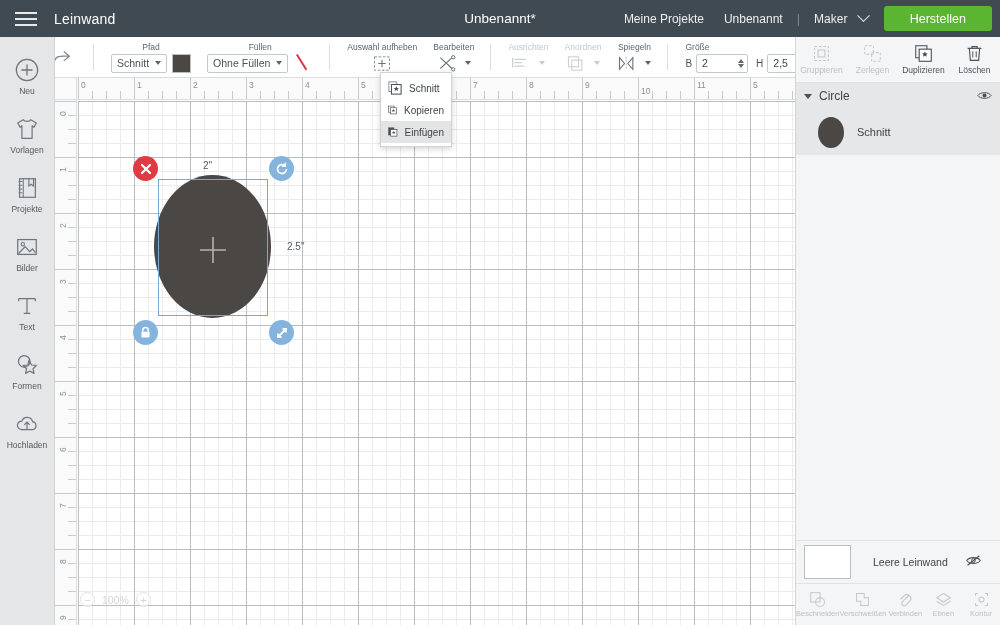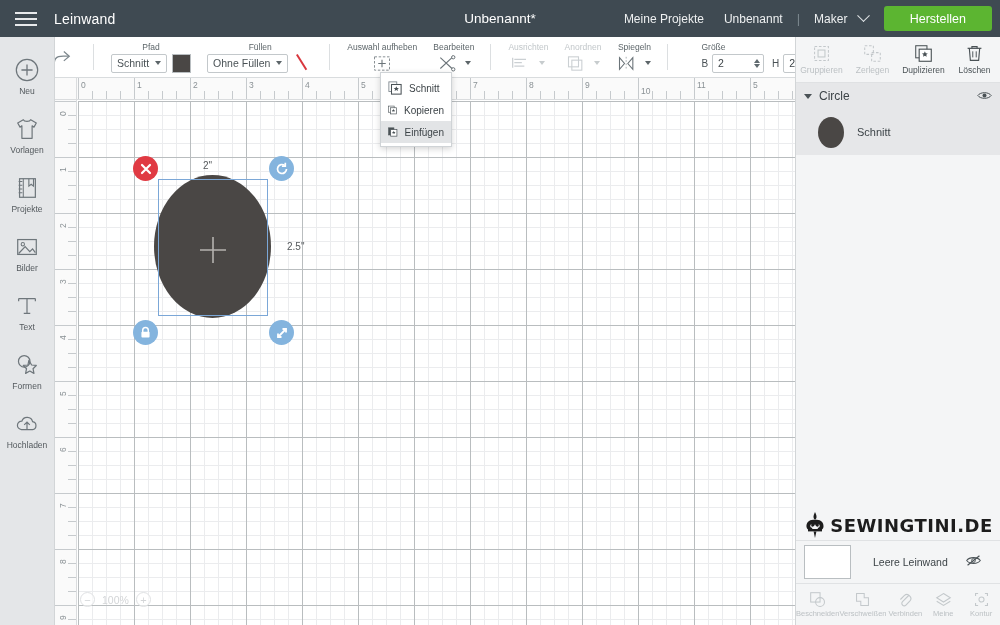--- a/index.html
+++ b/index.html
@@ -258,21 +258,21 @@
             <path d="M3 3 L9 10 L3 17 Z" fill="none" stroke="#6b7479" stroke-width="1.3"></path>
             <path d="M19 3 L13 10 L19 17 Z" fill="none" stroke="#6b7479" stroke-width="1.3"></path>
             <path d="M11 2 V18" stroke="#9aa2a7" stroke-width="1" stroke-dasharray="2 2"></path>
           </svg>
           <span class="mini-tri"></span>
         </div>
       </div>
     </div>
 
     <div class="tb-group bordered">
-      <div class="tb-item" style="align-items:flex-start;margin-left:16px;">
+      <div class="tb-item" style="align-items:flex-start;">
         <div class="tb-label">Größe</div>
         <div class="tb-row" style="gap:8px;">
           <div class="numfield">
             <span class="lbl">B</span>
             <div class="numbox">
               <input type="text" value="2" style="">
               <span class="spin">
                   <i class="up"></i>
                   <i class="dn"></i>
                 </span>
@@ -589,30 +589,20 @@
           <path d="M1 6 C4 1.5 14 1.5 17 6 C14 10.5 4 10.5 1 6 Z" fill="none" stroke="#4a5256" stroke-width="1.2"></path>
           <circle cx="9" cy="6" r="2.4" fill="#4a5256"></circle>
         </svg>
       </span>
     </div>
     <div class="layerchild">
       <span class="lc-dot"></span>
       <span class="lc-name">Schnitt</span>
     </div>
 
-    <div class="watermark">
-      <svg width="24" height="28" viewBox="0 0 24 28" style="margin-right:3px;">
-        <path d="M12 1 C10 5 10 7 12 9 C14 7 14 5 12 1 Z" fill="#1d1d1d"></path>
-        <path d="M12 9 C7 8 3 11 3.5 16 C4.5 20 8 20 9.5 17 C7 17 6.5 14 8.5 13 C7 16 11 17 12 13 Z" fill="#1d1d1d"></path>
-        <path d="M12 9 C17 8 21 11 20.5 16 C19.5 20 16 20 14.5 17 C17 17 17.5 14 15.5 13 C17 16 13 17 12 13 Z" fill="#1d1d1d"></path>
-        <rect x="5" y="18" width="14" height="2.4" fill="#1d1d1d"></rect>
-        <path d="M10.6 20.4 h2.8 l-1.4 6.6 z" fill="#1d1d1d"></path>
-      </svg>
-      <span style="font-size:18px; font-weight:bold; color:#1d1d1d; letter-spacing:.5px; font-family:'DejaVu Sans', sans-serif;">SEWINGTINI.DE</span>
-    </div>
 
     <div class="blankrow">
       <div class="blankthumb"></div>
       <div class="blanklabel">Leere Leinwand</div>
       <span style="margin-left:auto; margin-right:10px;">
         <svg width="17" height="13" viewBox="0 0 20 14">
           <path d="M2 7 C5 2.5 15 2.5 18 7 C15 11.5 5 11.5 2 7 Z" fill="none" stroke="#4a5256" stroke-width="1.2"></path>
           <circle cx="10" cy="7" r="2.2" fill="none" stroke="#4a5256" stroke-width="1.1"></circle>
           <path d="M3 12.5 L17 1.5" stroke="#4a5256" stroke-width="1.4"></path>
         </svg>
@@ -637,21 +627,21 @@
         <svg width="17" height="17" viewBox="0 0 20 20">
           <path d="M14 5 L6.5 12.5 a2.8 2.8 0 0 0 4 4 L15 12 a4.6 4.6 0 0 0 -6.5 -6.5 L4 10" fill="none" stroke="#c3c8cb" stroke-width="1.3"></path>
         </svg>
         <div class="lb">Verbinden</div>
       </div>
       <div class="botitem">
         <svg width="17" height="17" viewBox="0 0 20 20">
           <path d="M10 3 L18 8 L10 13 L2 8 Z" fill="none" stroke="#c3c8cb" stroke-width="1.2"></path>
           <path d="M2 12 L10 17 L18 12" fill="none" stroke="#c3c8cb" stroke-width="1.2"></path>
         </svg>
-        <div class="lb">Meine</div>
+        <div class="lb">Ebnen</div>
       </div>
       <div class="botitem">
         <svg width="17" height="17" viewBox="0 0 20 20">
           <path d="M3 6 V3 H6 M14 3 H17 V6 M17 14 V17 H14 M6 17 H3 V14" fill="none" stroke="#c3c8cb" stroke-width="1.3"></path>
           <circle cx="10" cy="10" r="3" fill="none" stroke="#c3c8cb" stroke-width="1.2"></circle>
         </svg>
         <div class="lb">Kontur</div>
       </div>
     </div>
   </div>

